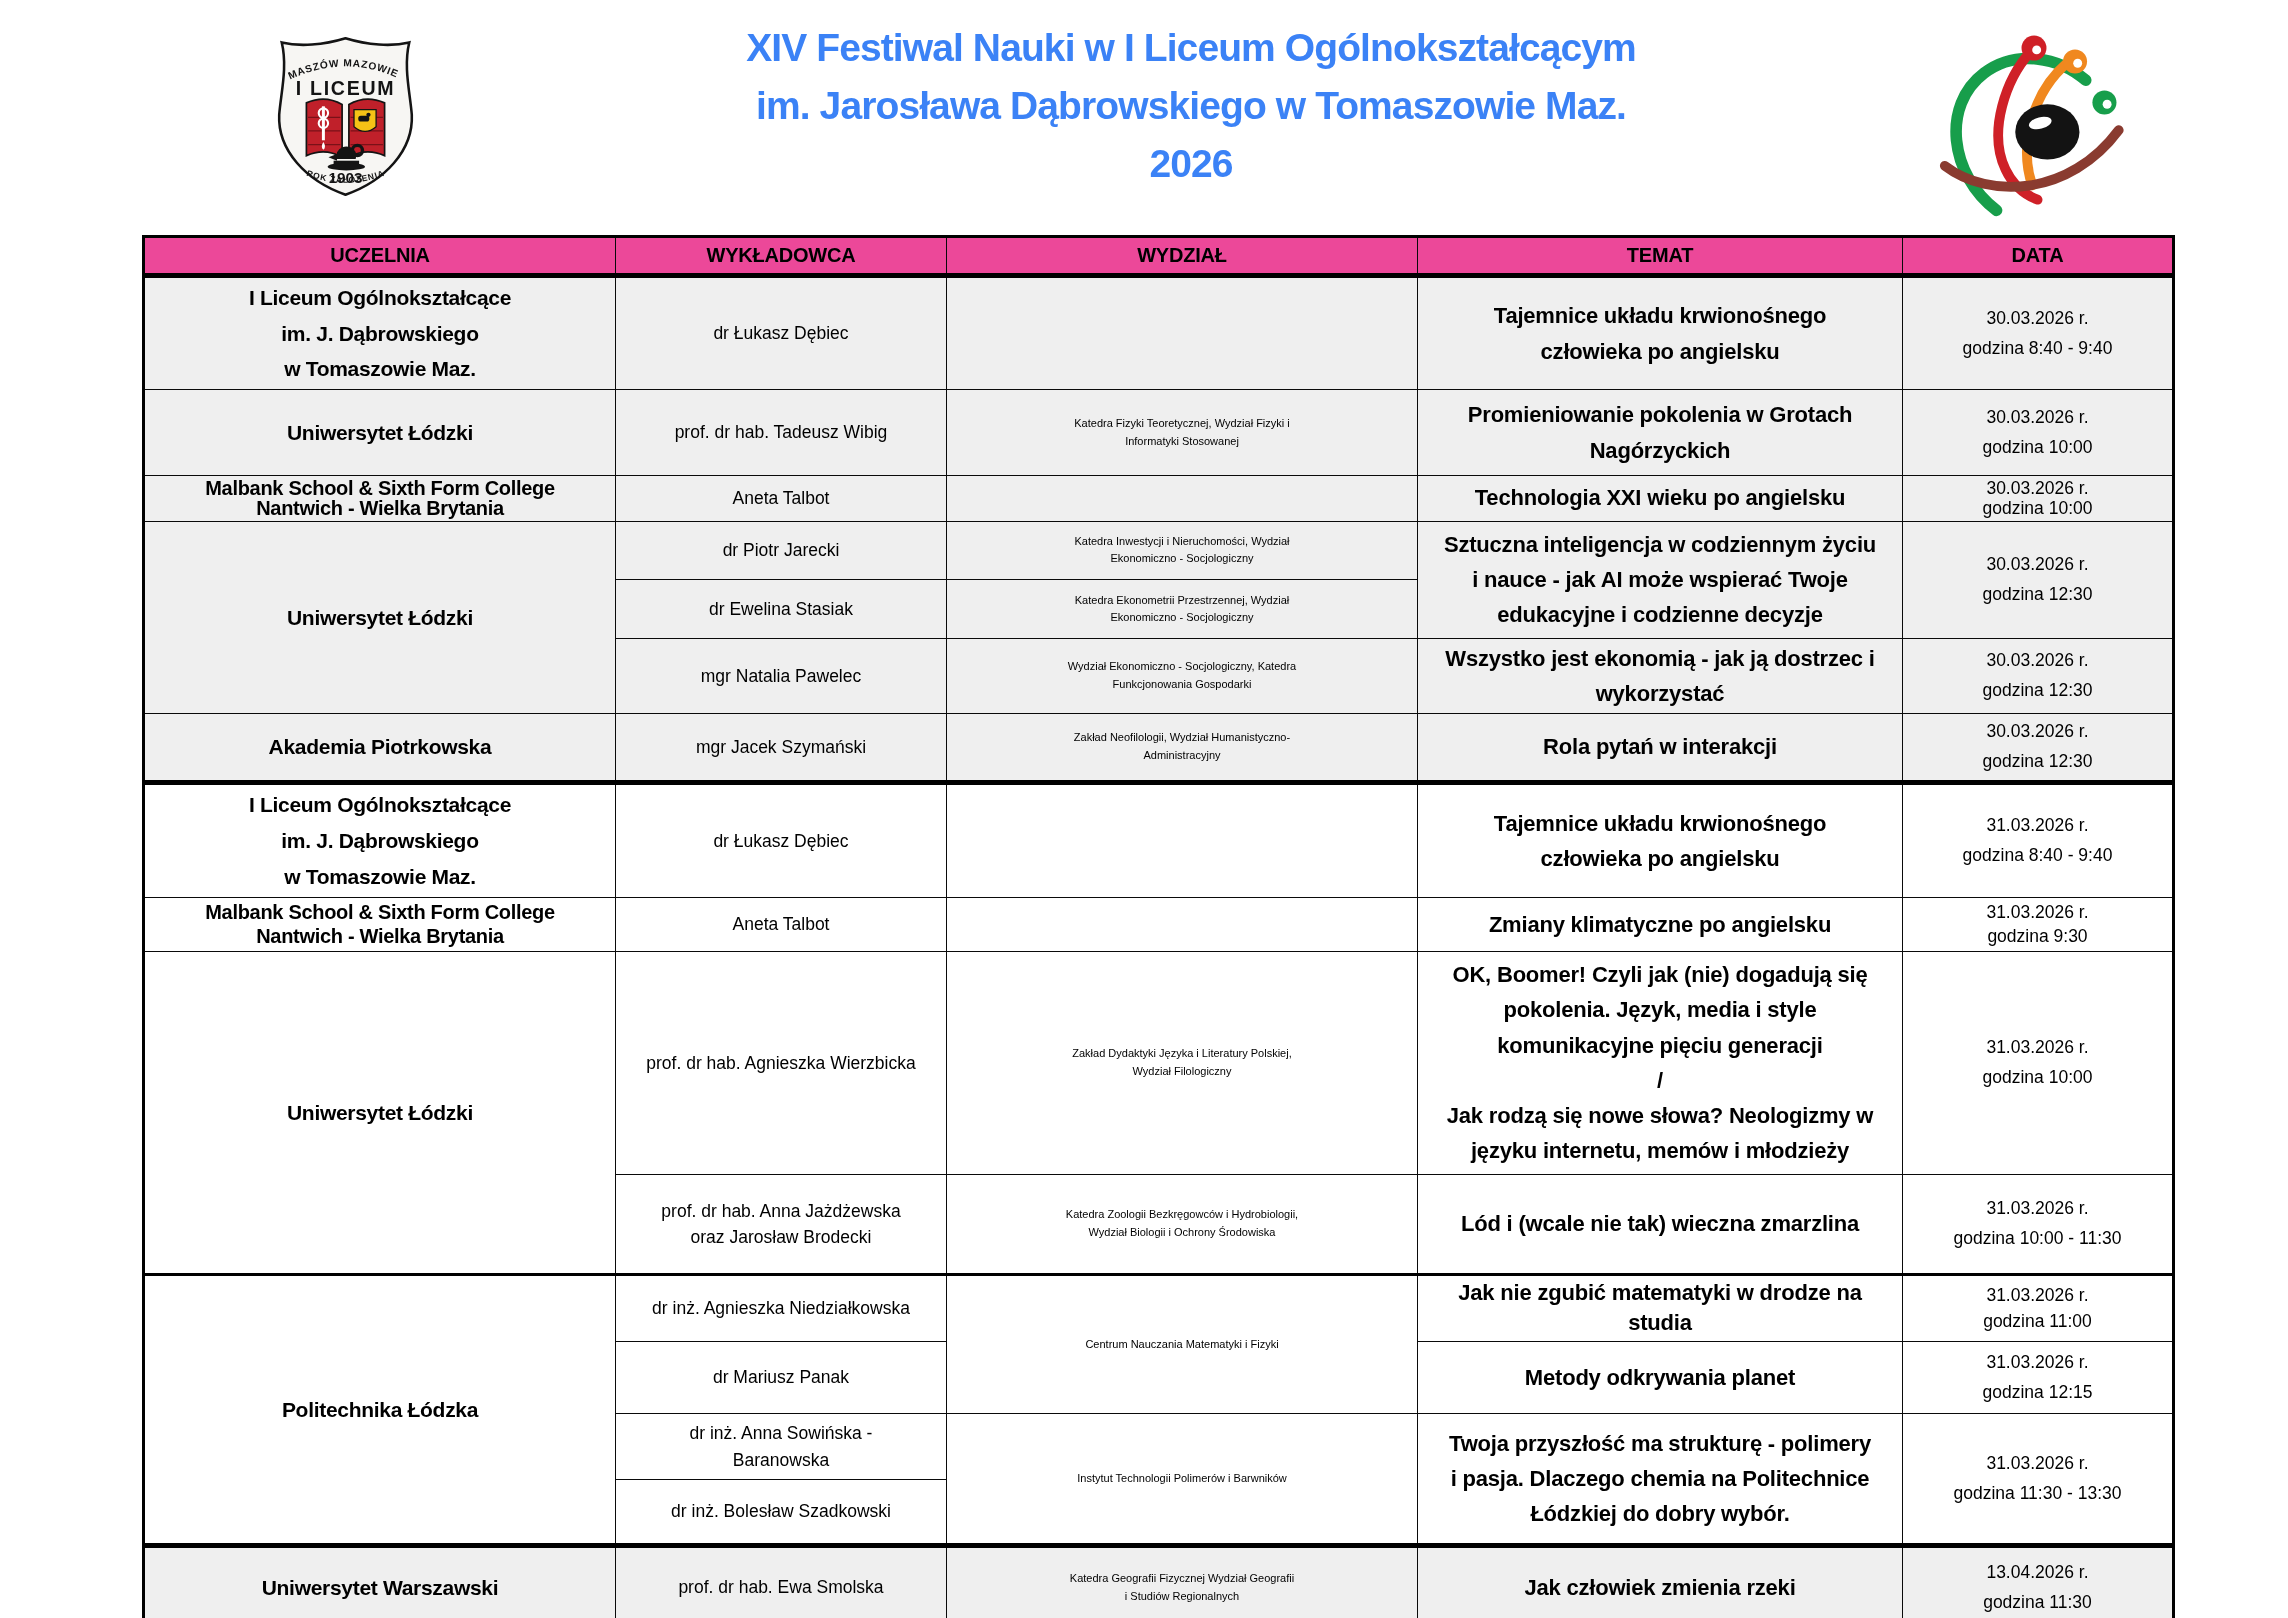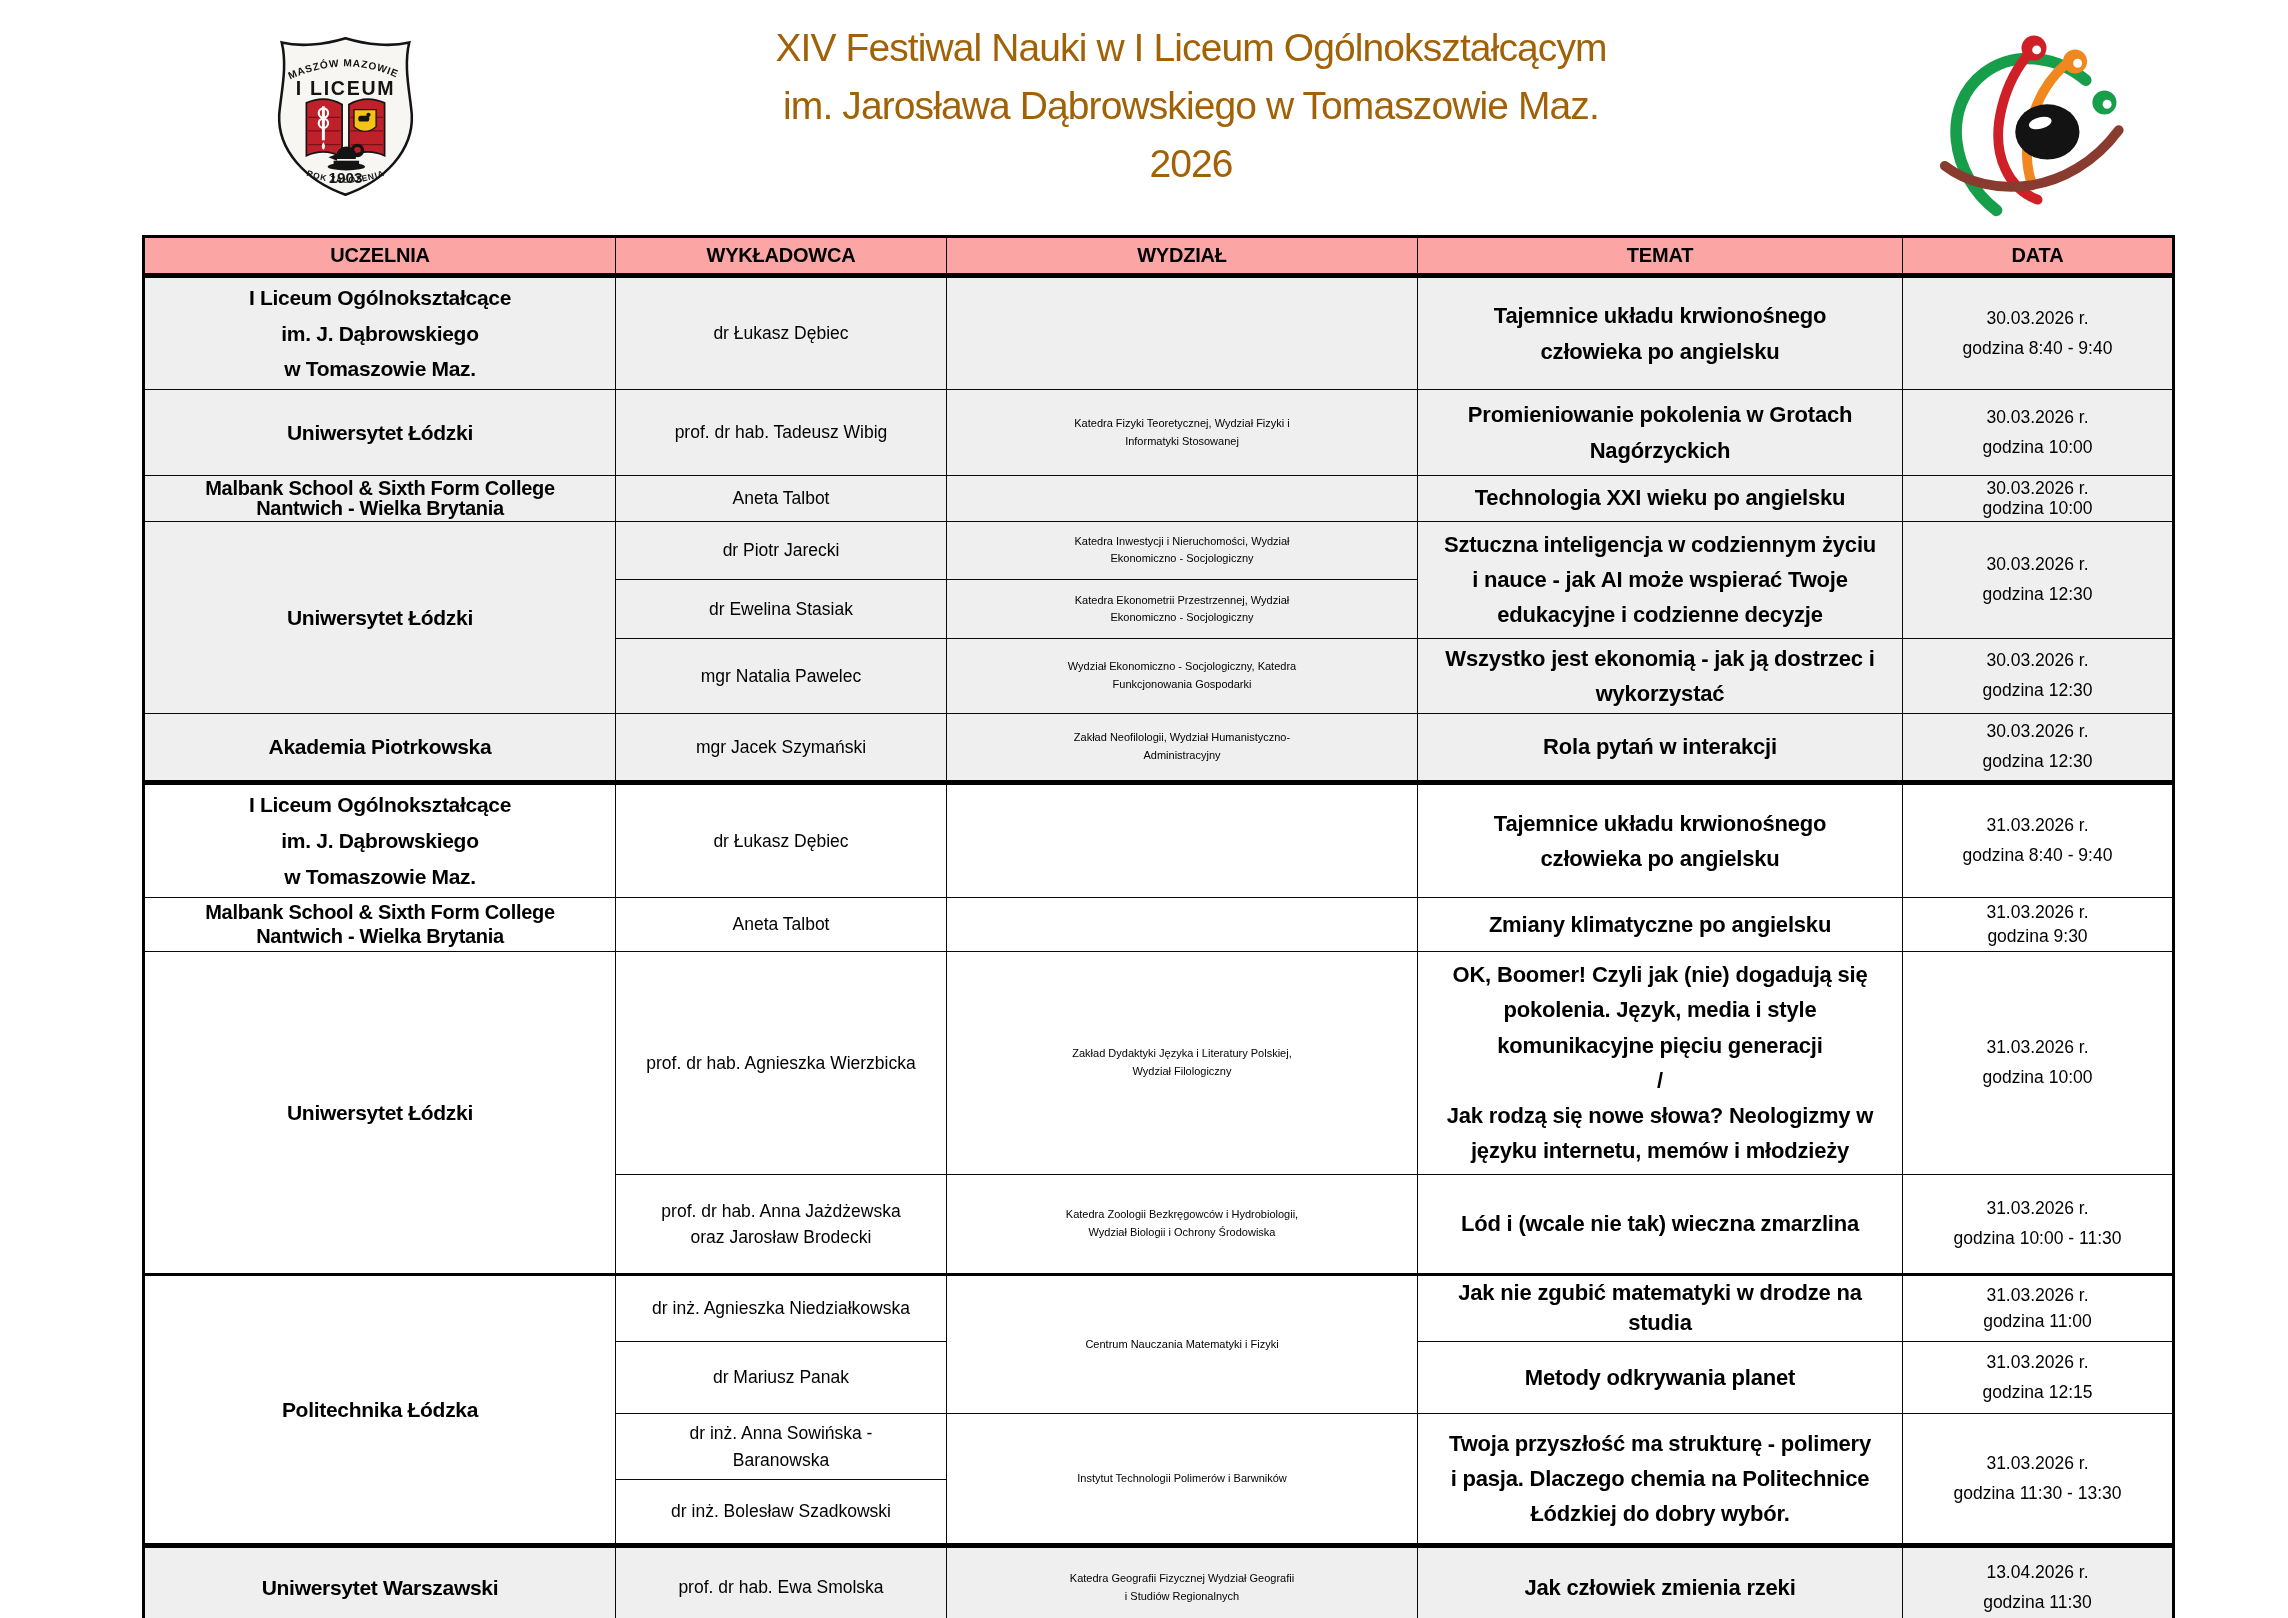--- a/index.html
+++ b/index.html
@@ -3,38 +3,38 @@
 <meta charset="utf-8">
 <style>
   html,body{margin:0;padding:0;background:#fff;}
   .page{
     position:relative;width:2289px;height:1619px;background:#ffffff;overflow:hidden;
     font-family:"Liberation Sans","DejaVu Sans",sans-serif;color:#000;
   }
   
   .doc-title{
     position:absolute;left:185px;top:18.5px;width:2012px;text-align:center;
-    font-weight:normal;font-size:39px;line-height:58px;letter-spacing:-0.9px;color:#a16207;
+    font-weight:bold;font-size:39px;line-height:58px;letter-spacing:-0.9px;color:#3b82f6;
   }
   .crest{position:absolute;left:269px;top:28px;}
   .fest-logo{position:absolute;left:1927px;top:24px;}
   
   table.sched{
     position:absolute;left:142px;top:235px;width:2030px;
     border-collapse:collapse;table-layout:fixed;
     border:3.7px solid #000;
   }
   table.sched td,table.sched th{
     border:1.8px solid #0a0a0a;
     text-align:center;vertical-align:middle;
     padding:1.8px 5.5px;overflow:hidden;
     white-space:pre-line;
   }
   tr.hrow th{
-    font-size:20px;font-weight:bold;letter-spacing:-0.2px;background:#fca5a5;
+    font-size:20px;font-weight:bold;letter-spacing:-0.2px;background:#ec4899;
     border-bottom:5.5px solid #000;white-space:nowrap;
   }
   tr.g td{background:#efefef;}
   tr.sep-thick td{border-top:5.5px solid #000;}
   tr.sep-med td{border-top:3.7px solid #000;}
   td.u{font-weight:bold;font-size:21px;line-height:1.7;letter-spacing:-0.3px;}
   td.w{font-size:17.5px;line-height:1.5;}
   td.y{font-size:11px;line-height:1.58;}
   td.t{font-weight:bold;font-size:22px;line-height:1.6;letter-spacing:-0.2px;}
   td.dt{font-size:17.5px;line-height:1.7;}

